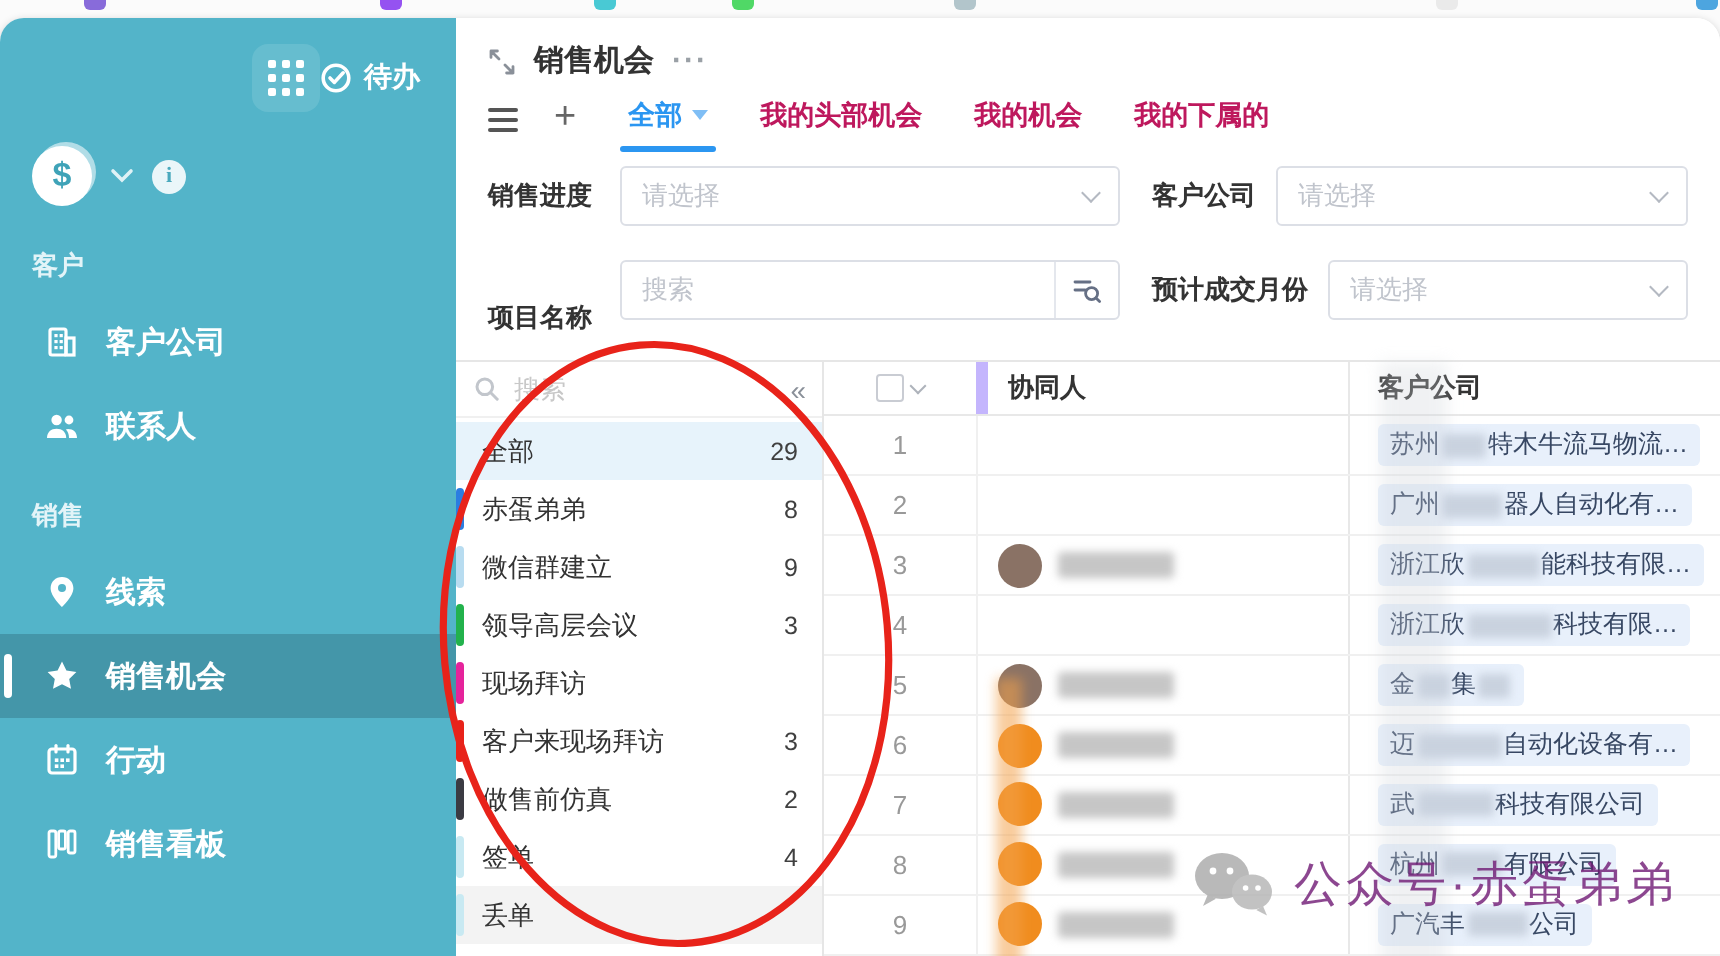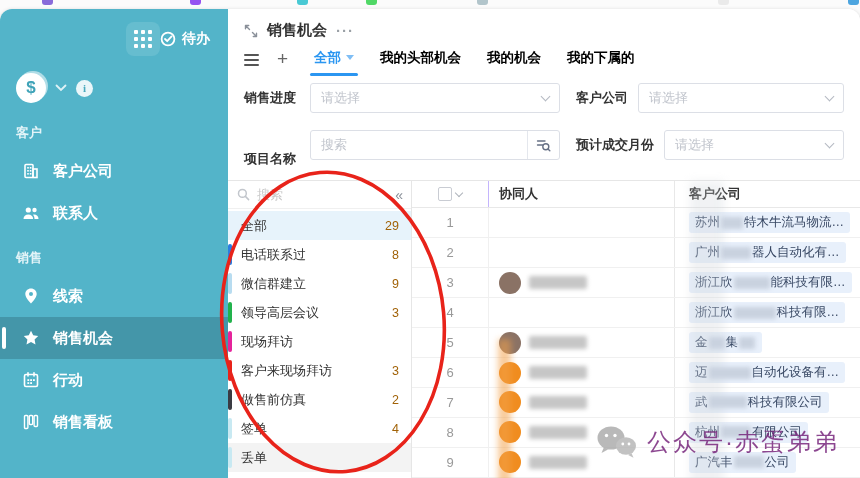--- a/index.html
+++ b/index.html
@@ -40,21 +40,21 @@
   
   .main { flex:1; display:flex; flex-direction:column; background:#fff; min-width:0; }
   .title-row { display:flex; align-items:center; gap:9px; padding:12px 16px 2px; }
   .page-title { font-size:15px; font-weight:bold; color:#333; }
   .more-dots { color:#9aa0a6; font-size:15px; font-weight:bold; letter-spacing:1px; }
   .tabs-row { display:flex; align-items:flex-end; gap:26px; padding:6px 16px 0; height:34px; }
   .tab-tools { display:flex; align-items:center; gap:18px; padding-bottom:9px; }
   .hamburger { display:flex; flex-direction:column; gap:3px; }
   .hamburger i { width:15px; height:2px; background:#555; border-radius:1px; }
   .plus { font-size:19px; color:#666; line-height:14px; padding-bottom:1px; }
-  .tab { font-size:13.5px; color:#000000; font-weight:bold; padding-bottom:9px; position:relative; cursor:pointer; white-space:nowrap; }
+  .tab { font-size:13.5px; color:#be185d; font-weight:bold; padding-bottom:9px; position:relative; cursor:pointer; white-space:nowrap; }
   .tab.active { color:#2b96f1; }
   .tab.active .caret { display:inline-block; margin-left:5px; width:0; height:0; border-left:4px solid transparent;
                        border-right:4px solid transparent; border-top:5px solid #7fbef5; vertical-align:2px; }
   .tab.active::after { content:""; position:absolute; left:-4px; right:-4px; bottom:0; height:3px; background:#2b96f1; border-radius:2px; }
 
   .filters { padding:7px 16px 12px; display:flex; flex-direction:column; gap:9px; }
   .f-row { display:flex; align-items:center; gap:10px; }
   .f-label { font-size:13px; font-weight:bold; color:#333; white-space:nowrap; }
   .select { height:30px; border:1px solid #dcdfe6; border-radius:3px; display:flex; align-items:center;
             padding:0 10px; font-size:13px; color:#c0c4cc; background:#fff; }
@@ -69,31 +69,31 @@
   
   .content { flex:1; display:flex; border-top:1px solid #e6e6e6; min-height:0; }
   .stage-panel { width:184px; flex-shrink:0; border-right:1px solid #e6e6e6; display:flex; flex-direction:column; }
   .panel-search { height:28px; display:flex; align-items:center; gap:7px; padding:0 9px; border-bottom:1px solid #f0f0f0; }
   .panel-search .ph { flex:1; font-size:13px; color:#c8c8c8; }
   .collapse { color:#8a9099; font-size:14px; letter-spacing:-1px; }
   .stage-list { flex:1; padding-top:2px; overflow:hidden; }
   .stage-item { height:29px; display:flex; align-items:center; padding:0 12px 0 13px; font-size:13px; color:#333;
                 position:relative; cursor:pointer; }
   .stage-item .bar { position:absolute; left:0; top:4px; bottom:4px; width:4px; border-radius:2px; }
-  .stage-item .count { margin-left:auto; color:#a16207; font-size:12.5px; }
+  .stage-item .count { margin-left:auto; color:#404040; font-size:12.5px; }
   .stage-item.selected { background:#e7f3fb; }
   .stage-item.hovered { background:#f3f3f3; }
 
   .table { flex:1; display:flex; flex-direction:column; min-width:0; position:relative; font-size:13px; }
   .thead { height:28px; display:flex; align-items:center; border-bottom:1px solid #e8e8e8; font-weight:bold; color:#333; }
   .trow { height:31px; display:flex; align-items:center; border-bottom:1px solid #f0f0f0; }
   .c1 { width:76px; flex-shrink:0; display:flex; align-items:center; justify-content:center; gap:4px; height:100%; }
   .c2 { width:186px; flex-shrink:0; display:flex; align-items:center; gap:8px; padding-left:10px; height:100%;
         border-left:1px solid #f0f0f0; }
-  .thead .c2 { border-left:1px solid #c4b5fd; }
+  .thead .c2 { border-left:6px solid #c4b5fd; }
   .c3 { flex:1; display:flex; align-items:center; padding-left:14px; height:100%; border-left:1px solid #e8e8e8; min-width:0; }
   .checkbox { width:14px; height:14px; border:1px solid #c9ccd3; border-radius:2px; background:#fff; }
   .hd-caret { width:6px; height:6px; border-right:1.4px solid #aeb3bb; border-bottom:1.4px solid #aeb3bb; transform:rotate(45deg); margin-top:-3px; }
   .rownum { color:#999; }
   .avatar { width:22px; height:22px; border-radius:50%; flex-shrink:0; }
   .name-blur { width:58px; height:13px; border-radius:2px; background:#c6c6c6; filter:blur(2px); }
   .chip { display:flex; align-items:center; max-width:172px; background:#e8f0fb; border-radius:3px;
           padding:2px 6px; color:#374763; white-space:nowrap; overflow:hidden; font-size:12.5px; }
   .chip .blur { display:inline-block; height:12px; border-radius:1px; background:#c9d2df; filter:blur(2.2px); margin:0 1px; flex-shrink:0; }
   .smear-orange { position:absolute; left:86px; top:158px; width:13px; height:149px; background:#f3a24b; opacity:.55; filter:blur(3px); pointer-events:none; }
@@ -289,21 +289,21 @@
           <span class="ph">搜索</span>
           <span class="collapse">«</span>
         </div>
         <div class="stage-list">
           <div class="stage-item selected">
             <span>全部</span>
               <span class="count">29</span>
           </div>
           <div class="stage-item">
             <span class="bar" style="background: rgb(43, 125, 225);"></span>
-            <span>电话联系过</span>
+            <span>赤蛋弟弟</span>
               <span class="count">8</span>
           </div>
           <div class="stage-item">
             <span class="bar" style="background: rgb(184, 220, 240);"></span>
             <span>微信群建立</span>
               <span class="count">9</span>
           </div>
           <div class="stage-item">
             <span class="bar" style="background: rgb(34, 178, 76);"></span>
             <span>领导高层会议</span>

